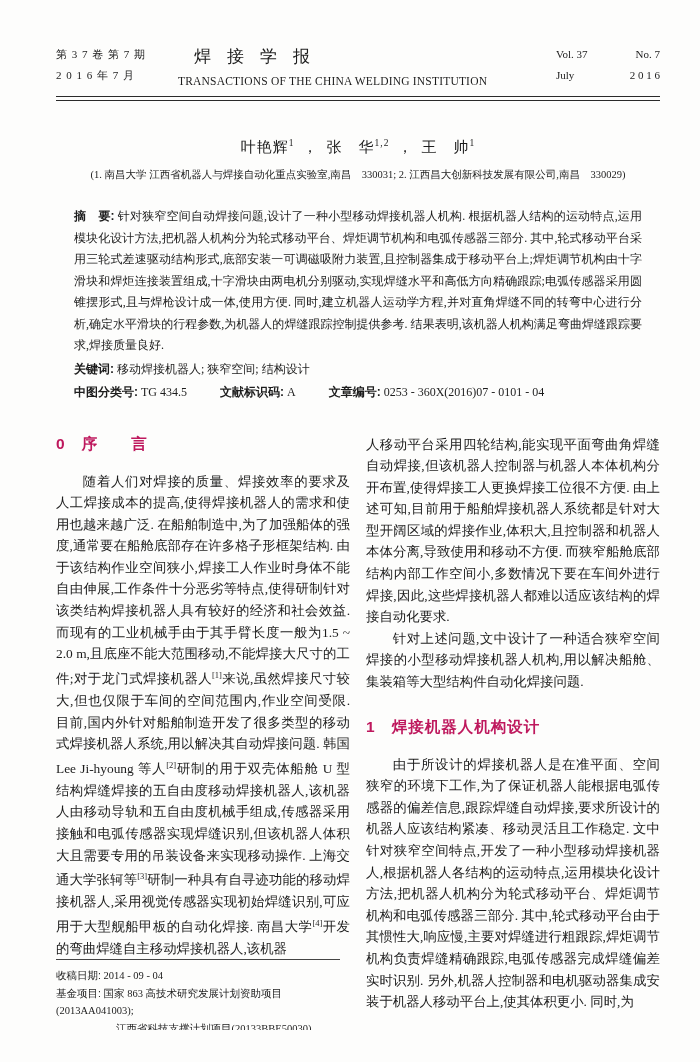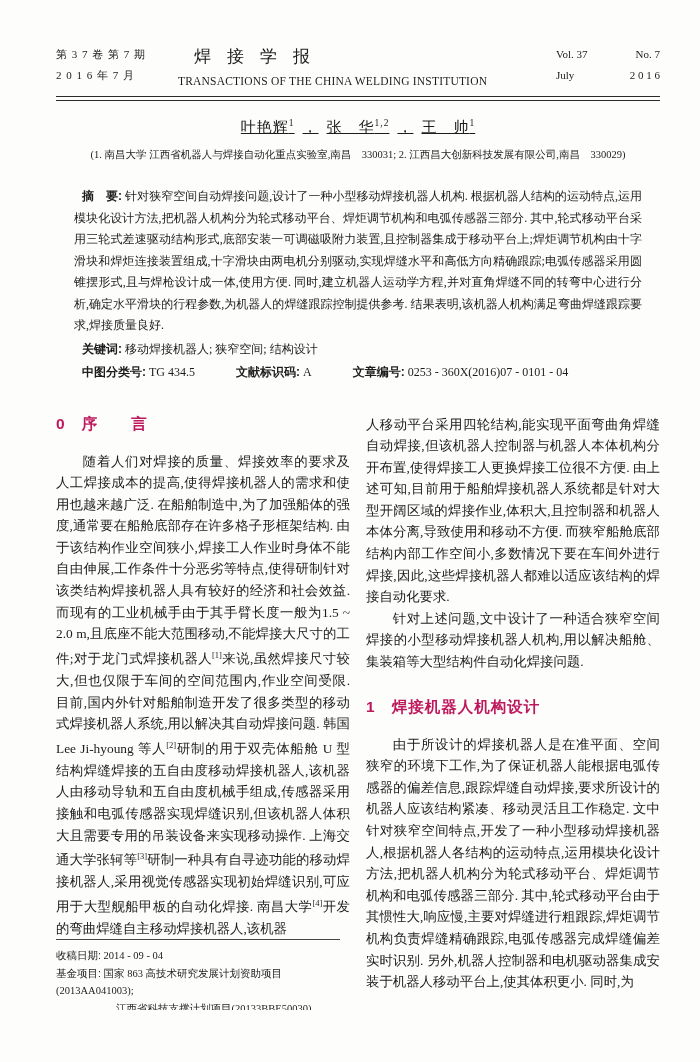--- a/index.html
+++ b/index.html
@@ -22,27 +22,27 @@
   .jh-en{font-size:11.5px;margin-top:7px;letter-spacing:0.2px;white-space:nowrap;}
   .jh-right{width:104px;font-size:11px;line-height:21px;}
   .jh-right .row{display:flex;justify-content:space-between;}
   .header-rule{margin-top:9px;height:3px;border-top:1.4px solid #2a2a2a;border-bottom:1.4px solid #2a2a2a;}
   
   .art-title{
     margin:40px 0 0 0;text-align:center;
     font-family:"Liberation Sans","DejaVu Sans",sans-serif;
     font-weight:bold;font-size:23px;letter-spacing:5px;color:#151515;
   }
-  .authors{margin-top:17px;text-align:center;font-size:15px;letter-spacing:1px;text-decoration:underline;}
+  .authors{margin-top:37px;text-align:center;font-size:15px;letter-spacing:1px;}
   .authors sup{font-size:9.5px;}
   .authors .sep{padding:0 8px;}
   .affiliation{margin-top:11px;text-align:center;font-size:10.5px;color:#222;}
   
   .abs{margin:24px 18px 0 18px;font-size:12px;line-height:21.5px;text-align:justify;}
-  .abs b,.kw b,.clc b{font-family:"Liberation Sans","DejaVu Sans",sans-serif;font-weight:bold;margin-left:8px;}
+  .abs b,.kw b,.clc b{font-family:"Liberation Sans","DejaVu Sans",sans-serif;font-weight:bold;}
   .kw{margin:2px 18px 0 18px;font-size:12px;line-height:21.5px;}
   .clc{margin:2px 18px 0 18px;font-size:12px;line-height:21.5px;}
   .clc .item{margin-right:30px;}
   
   .columns{display:flex;gap:16px;margin-top:30px;height:596px;overflow:hidden;}
   .col{width:302px;display:flex;flex-direction:column;}
   h2.sec{
     font-family:"Liberation Sans","DejaVu Sans",sans-serif;
     font-size:15.5px;font-weight:bold;color:#be185d;
     margin:0 0 16px 0;letter-spacing:1px;

